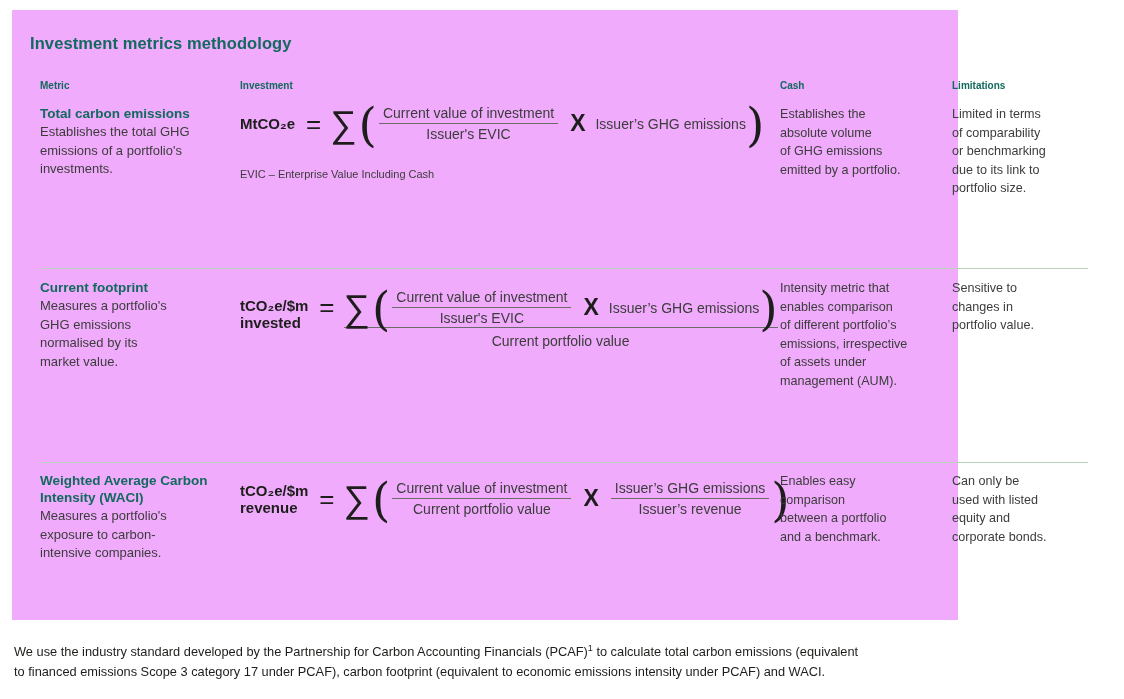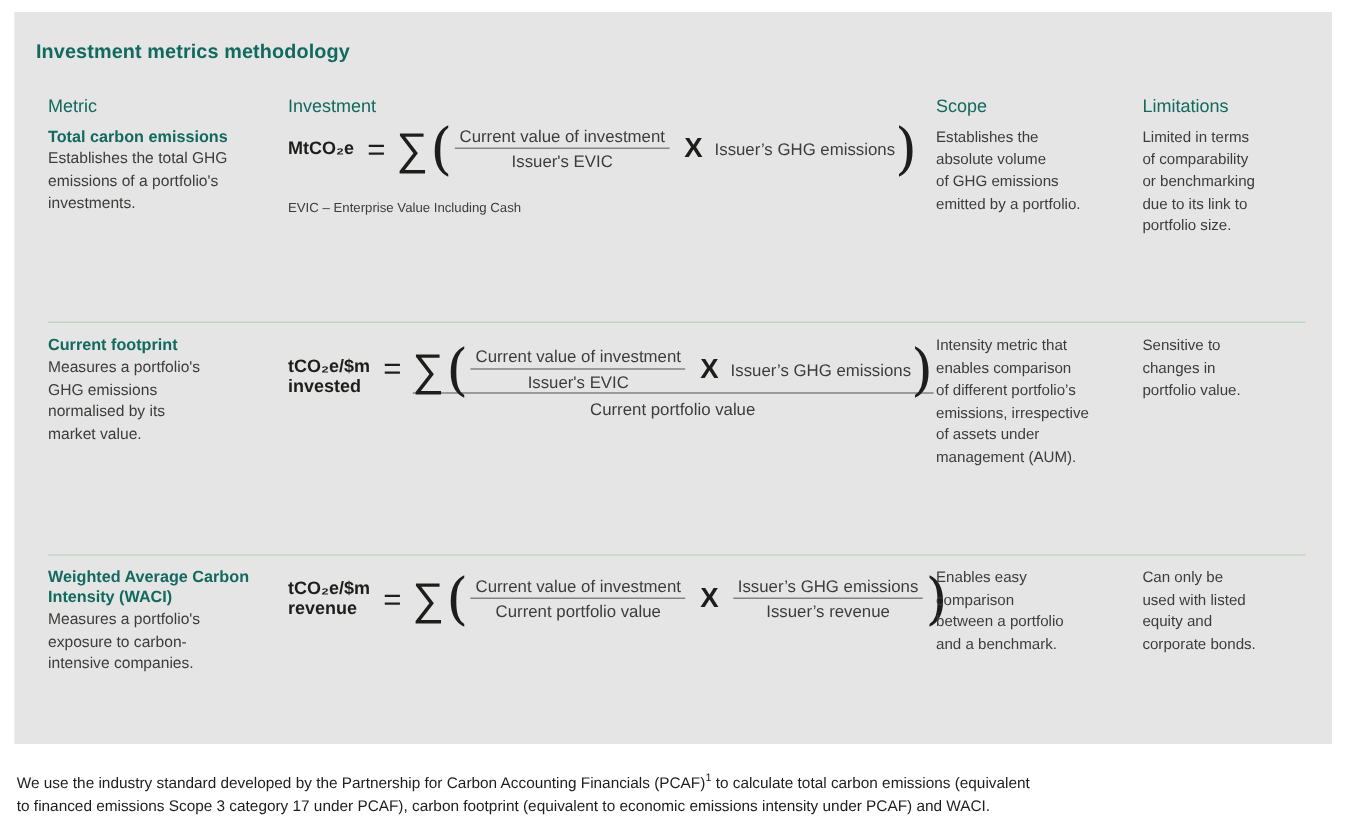--- a/index.html
+++ b/index.html
@@ -13,42 +13,42 @@
     font-family: "Liberation Sans", sans-serif;
     position: relative;
     overflow: hidden;
   }
 
   
   #panel {
     position: absolute;
     left: 12px;
     top: 10px;
-    width: 1098px;
+    width: 946px;
     height: 610px;
-    background: #e5e5e5;
+    background: #f0abfc;
     box-sizing: border-box;
   }
 
   #panel-title {
     position: absolute;
     left: 18px;
     top: 24px;
     font-size: 16.5px;
     font-weight: bold;
     color: #12695e;
     letter-spacing: 0.1px;
   }
 
   
   .col-head {
     position: absolute;
     top: 70px;
-    font-size: 15px;
-    font-weight: normal;
+    font-size: 10px;
+    font-weight: bold;
     color: #12695e;
   }
   .ch-metric      { left: 28px; }
   .ch-method      { left: 228px; }
   .ch-usage       { left: 768px; }
   .ch-limitations { left: 940px; }
 
   
   .divider {
     position: absolute;
@@ -224,21 +224,21 @@
 </style>
 </head>
 <body>
 
 <div id="panel">
 
   <div id="panel-title">Investment metrics methodology</div>
 
   <div class="col-head ch-metric">Metric</div>
   <div class="col-head ch-method">Investment</div>
-  <div class="col-head ch-usage">Scope</div>
+  <div class="col-head ch-usage">Cash</div>
   <div class="col-head ch-limitations">Limitations</div>
 
   <div class="divider div-1"></div>
   <div class="divider div-2"></div>
 
   <div class="row row-1">
 
     <div class="cell c-metric">
       <p class="metric-title">Total carbon emissions</p>
       <p class="body-text">Establishes the total GHG

